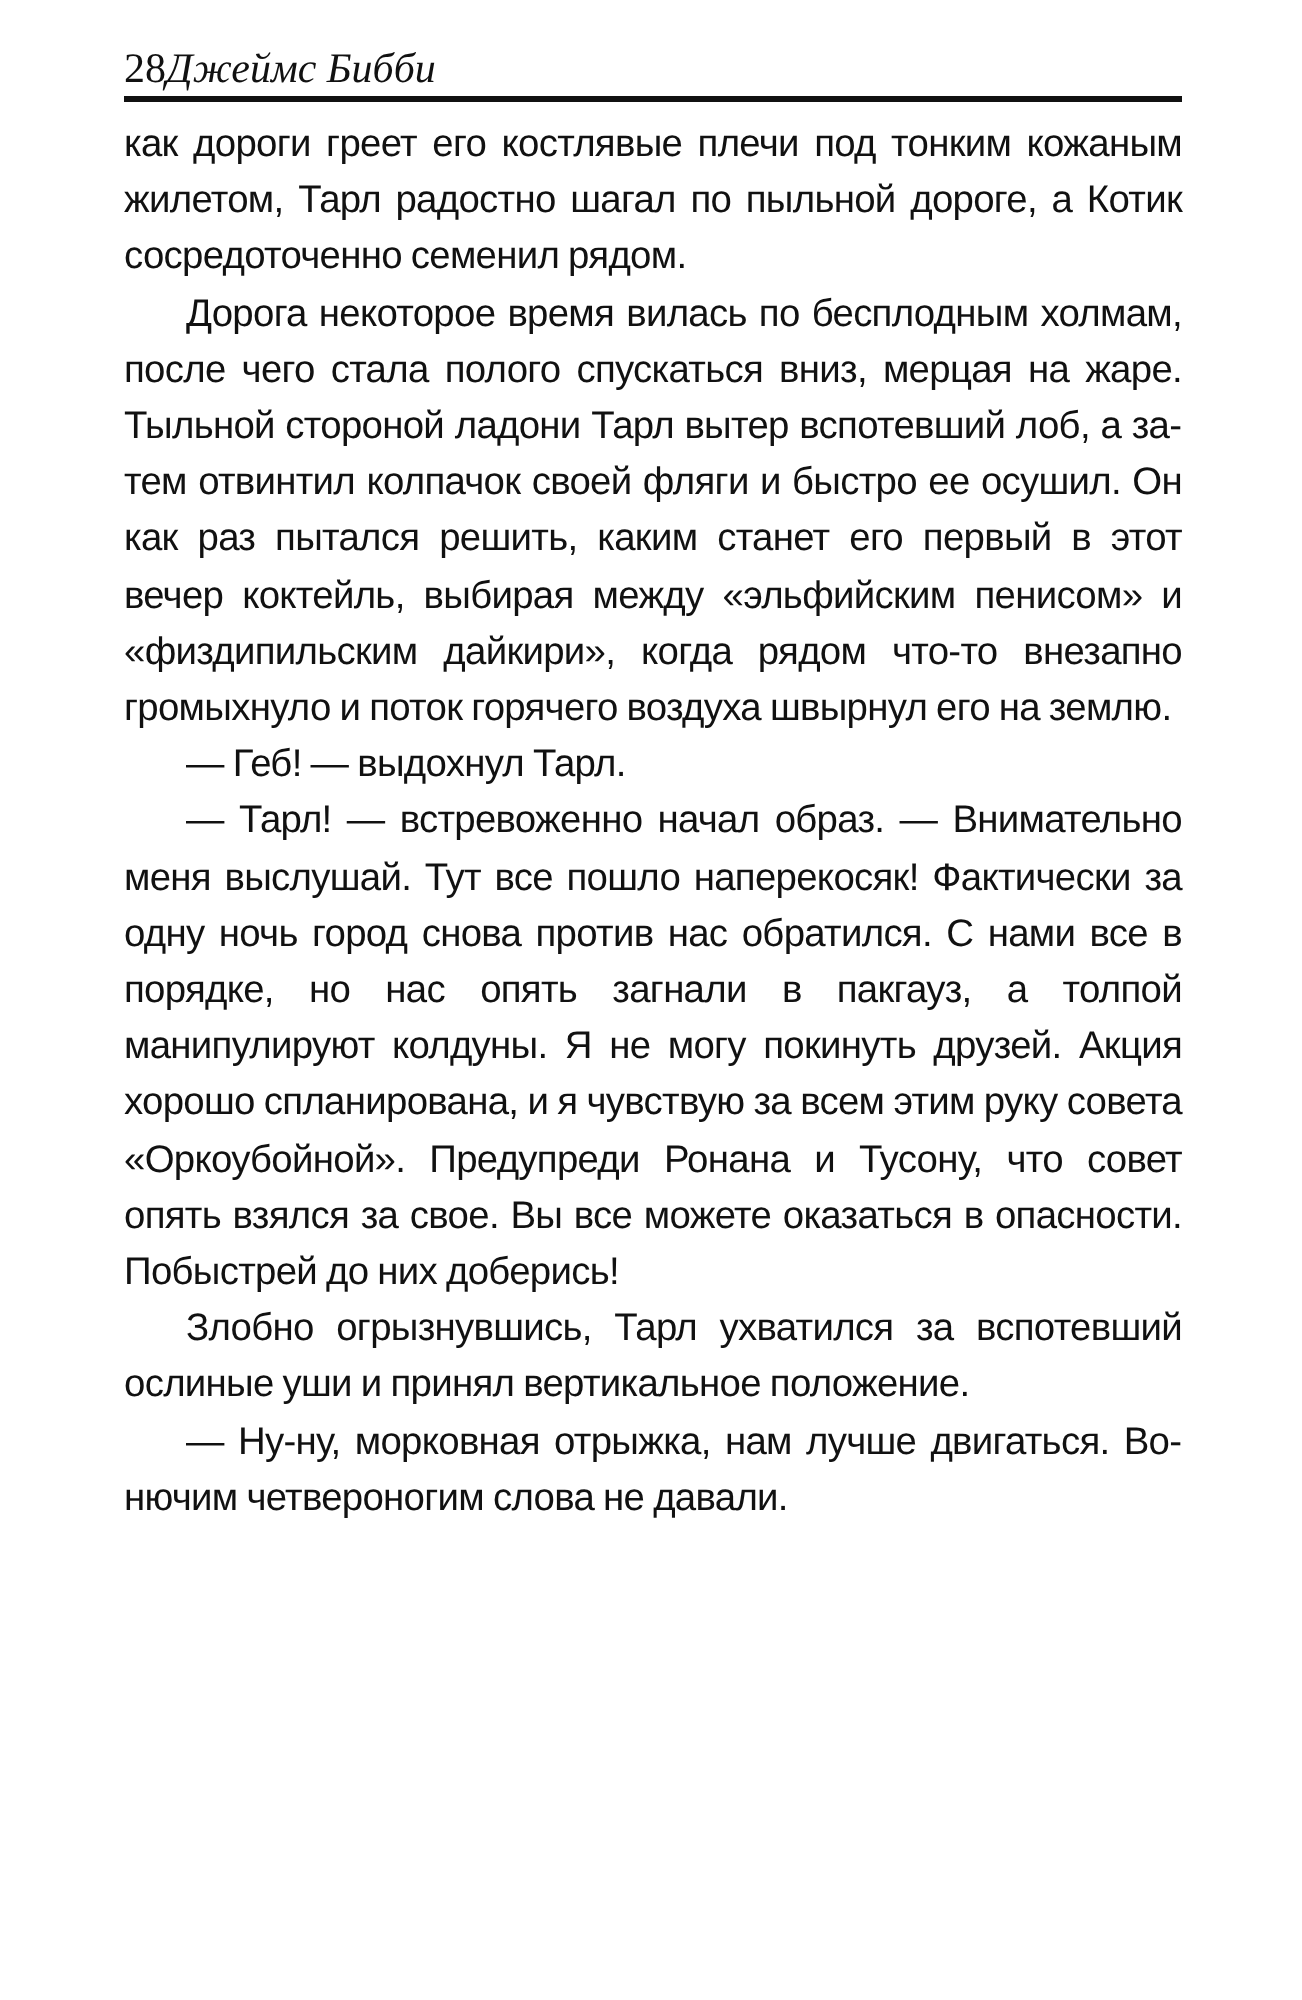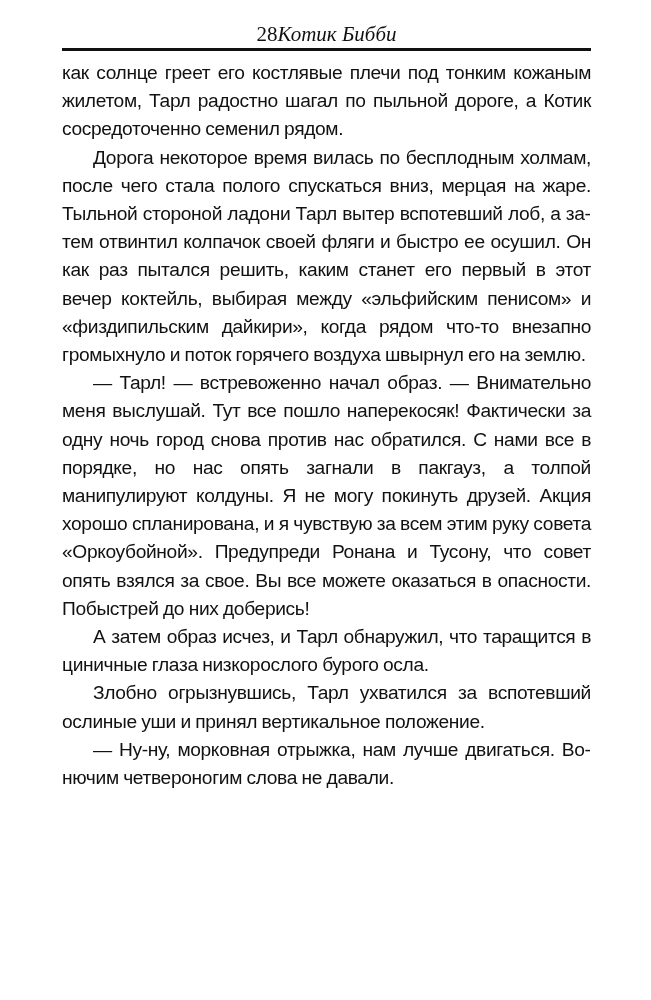--- a/index.html
+++ b/index.html
@@ -16,21 +16,21 @@
       font-family: "Liberation Serif", "DejaVu Serif", serif;
     }
     .page {
       position: absolute;
       left: 62px;
       top: 20px;
       width: 529px;
     }
     .running-head {
       display: flex;
-      justify-content: center;
+      justify-content: flex-start;
       align-items: flex-end;
       height: 26px;
       font-size: 21px;
       line-height: 24px;
     }
     .page-number {
       font-family: "Liberation Serif", serif;
     }
     .author {
       font-style: italic;
@@ -58,26 +58,26 @@
     .para.continued {
       text-indent: 0;
     }
   </style>
 </head>
 <body>
 
 <div class="page">
   <div class="running-head">
     <span class="page-number">28</span>
-    <span class="author">Котик Бибби</span>
+    <span class="author">Джеймс Бибби</span>
   </div>
   <div class="head-rule"></div>
 
   <div class="body-text">
-    <p class="para continued">как солнце греет его костлявые плечи под тонким кожаным жилетом, Тарл радостно шагал по пыльной дороге, а Котик сосредоточенно семенил рядом.</p>
+    <p class="para continued">как дороги греет его костлявые плечи под тонким кожаным жилетом, Тарл радостно шагал по пыльной дороге, а Котик сосредоточенно семенил рядом.</p>
     <p class="para">Дорога некоторое время вилась по бесплодным холмам, после чего стала полого спускаться вниз, мерцая на жаре. Тыльной стороной ладони Тарл вытер вспотевший лоб, а за­тем отвинтил колпачок своей фляги и быстро ее осушил. Он как раз пытался решить, каким станет его первый в этот вечер коктейль, выбирая между «эльфийским пенисом» и «физди­пильским дайкири», когда рядом что-то внезапно громыхну­ло и поток горячего воздуха швырнул его на землю.</p>
+    <p class="para">— Геб! — выдохнул Тарл.</p>
     <p class="para">— Тарл! — встревоженно начал образ. — Внимательно меня выслушай. Тут все пошло наперекосяк! Фактически за одну ночь город снова против нас обратился. С нами все в поряд­ке, но нас опять загнали в пакгауз, а толпой манипулируют колдуны. Я не могу покинуть друзей. Акция хорошо сплани­рована, и я чувствую за всем этим руку совета «Оркоубой­ной». Предупреди Ронана и Тусону, что совет опять взялся за свое. Вы все можете оказаться в опасности. Побыстрей до них доберись!</p>
-    <p class="para">А затем образ исчез, и Тарл обнаружил, что таращится в циничные глаза низкорослого бурого осла.</p>
     <p class="para">Злобно огрызнувшись, Тарл ухватился за вспотевший ослиные уши и принял вертикальное положение.</p>
     <p class="para">— Ну-ну, морковная отрыжка, нам лучше двигаться. Во­нючим четвероногим слова не давали.</p>
 
   </div>
 </div>
 
 </body></html>

